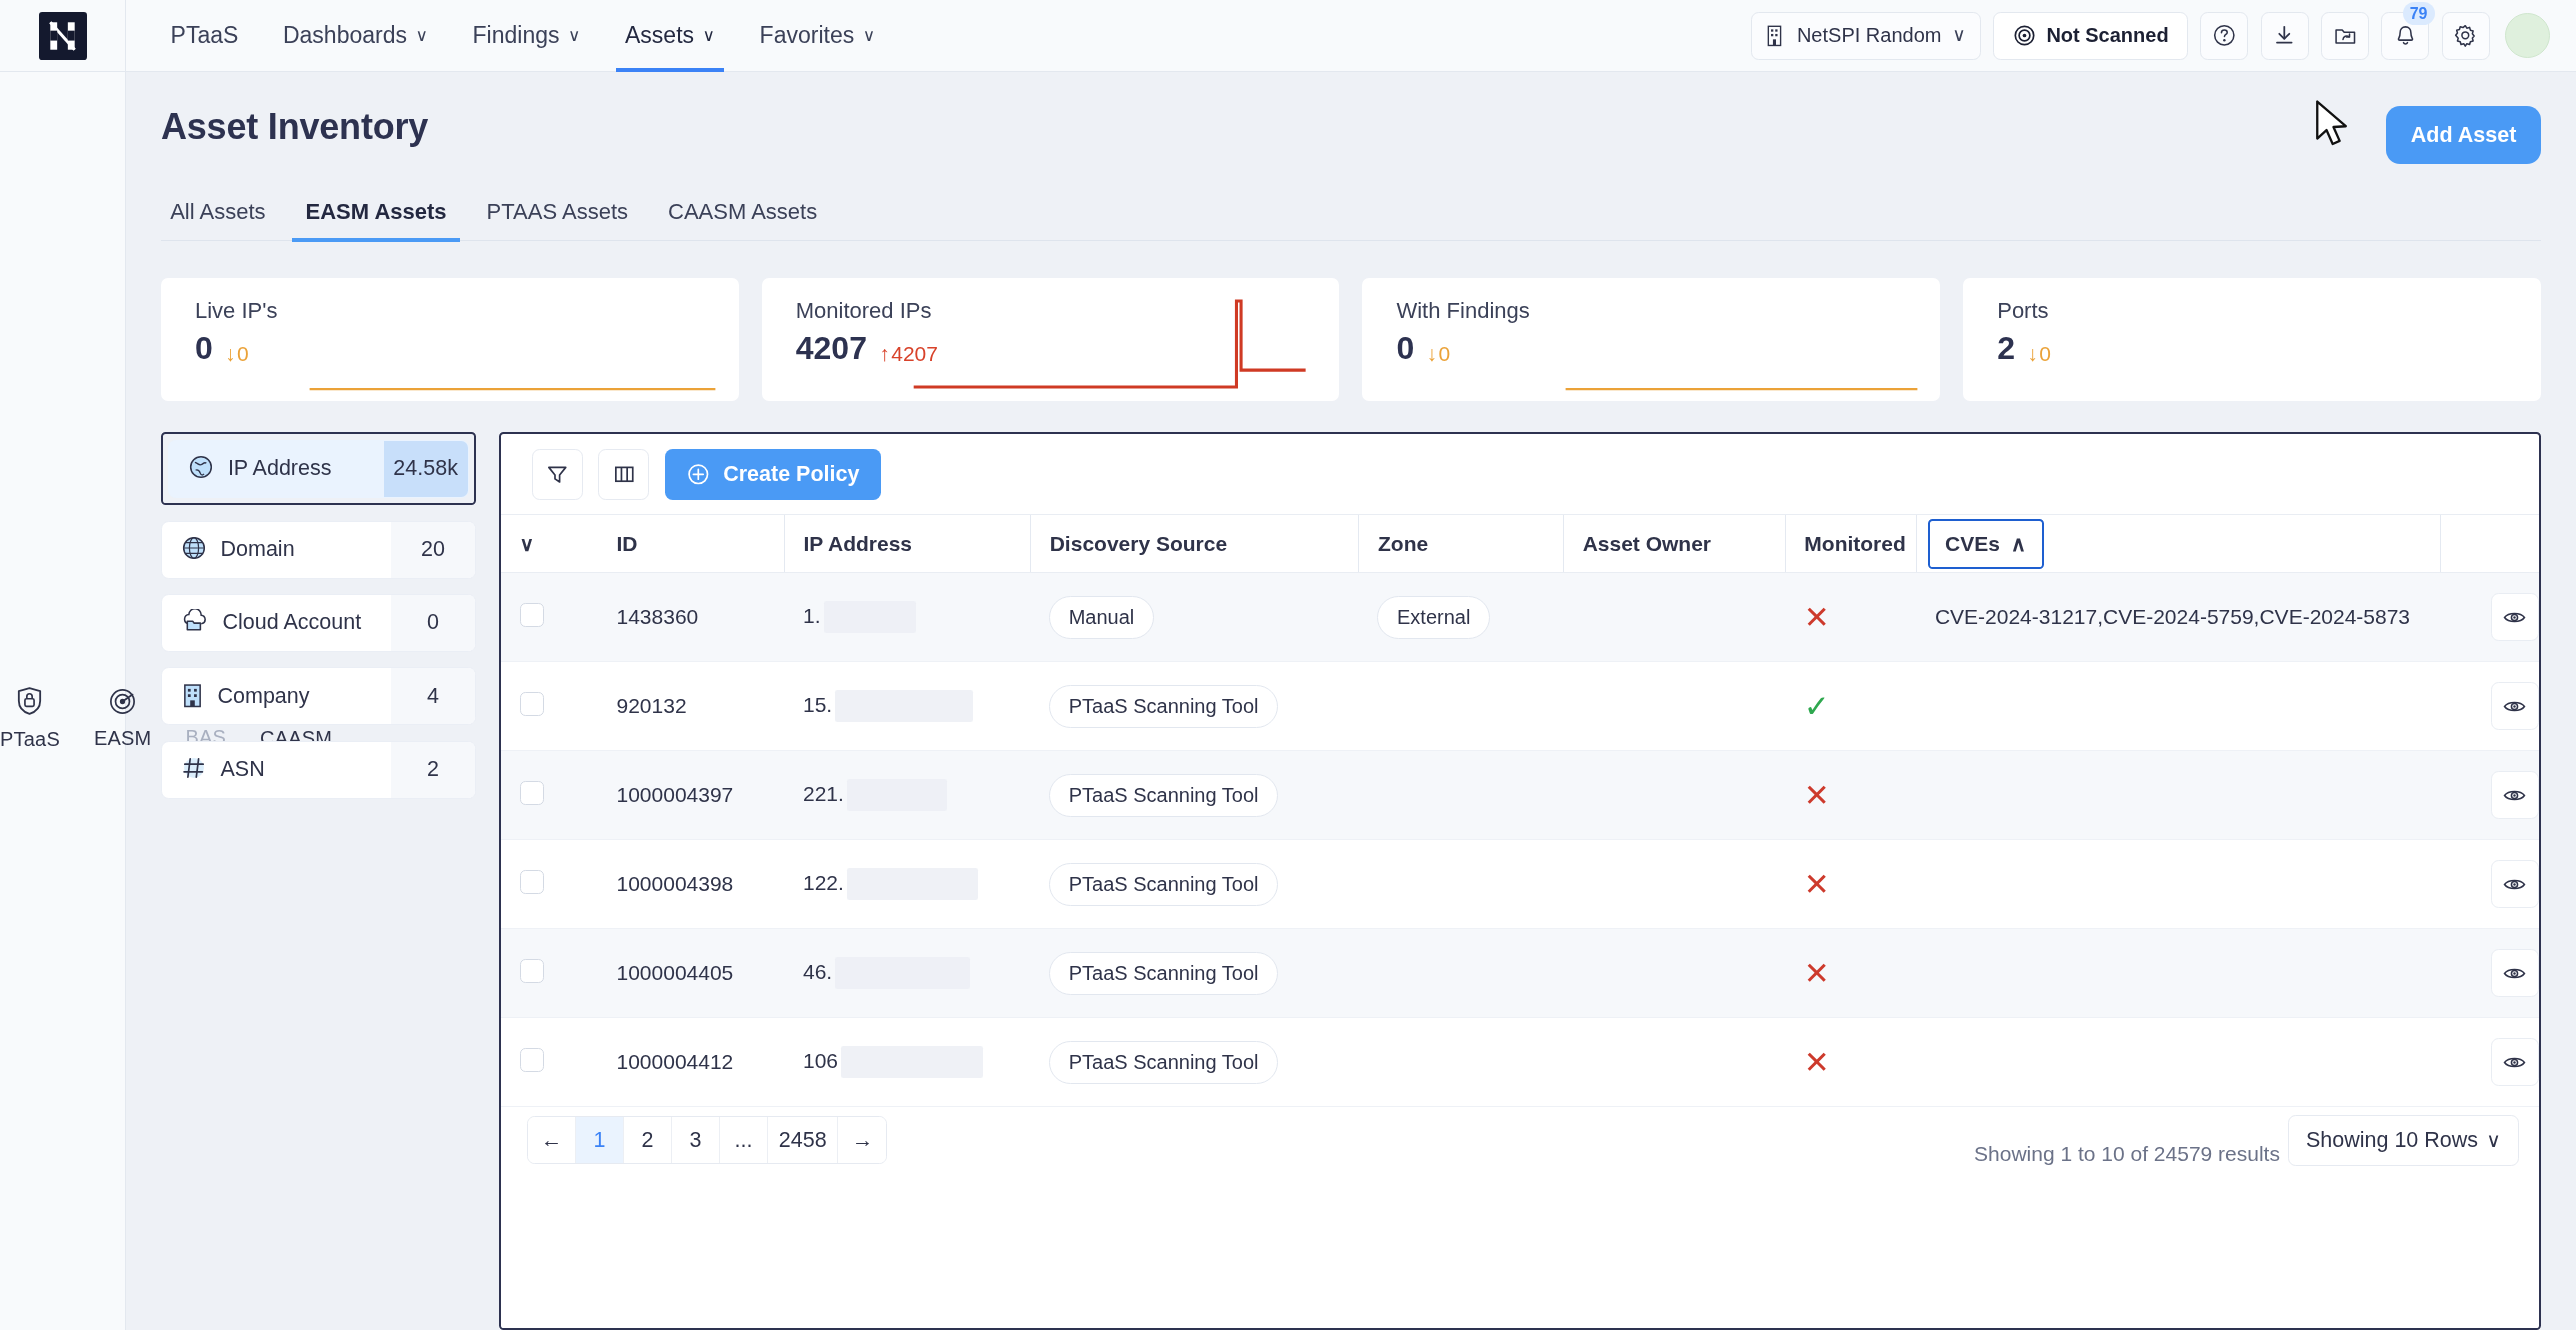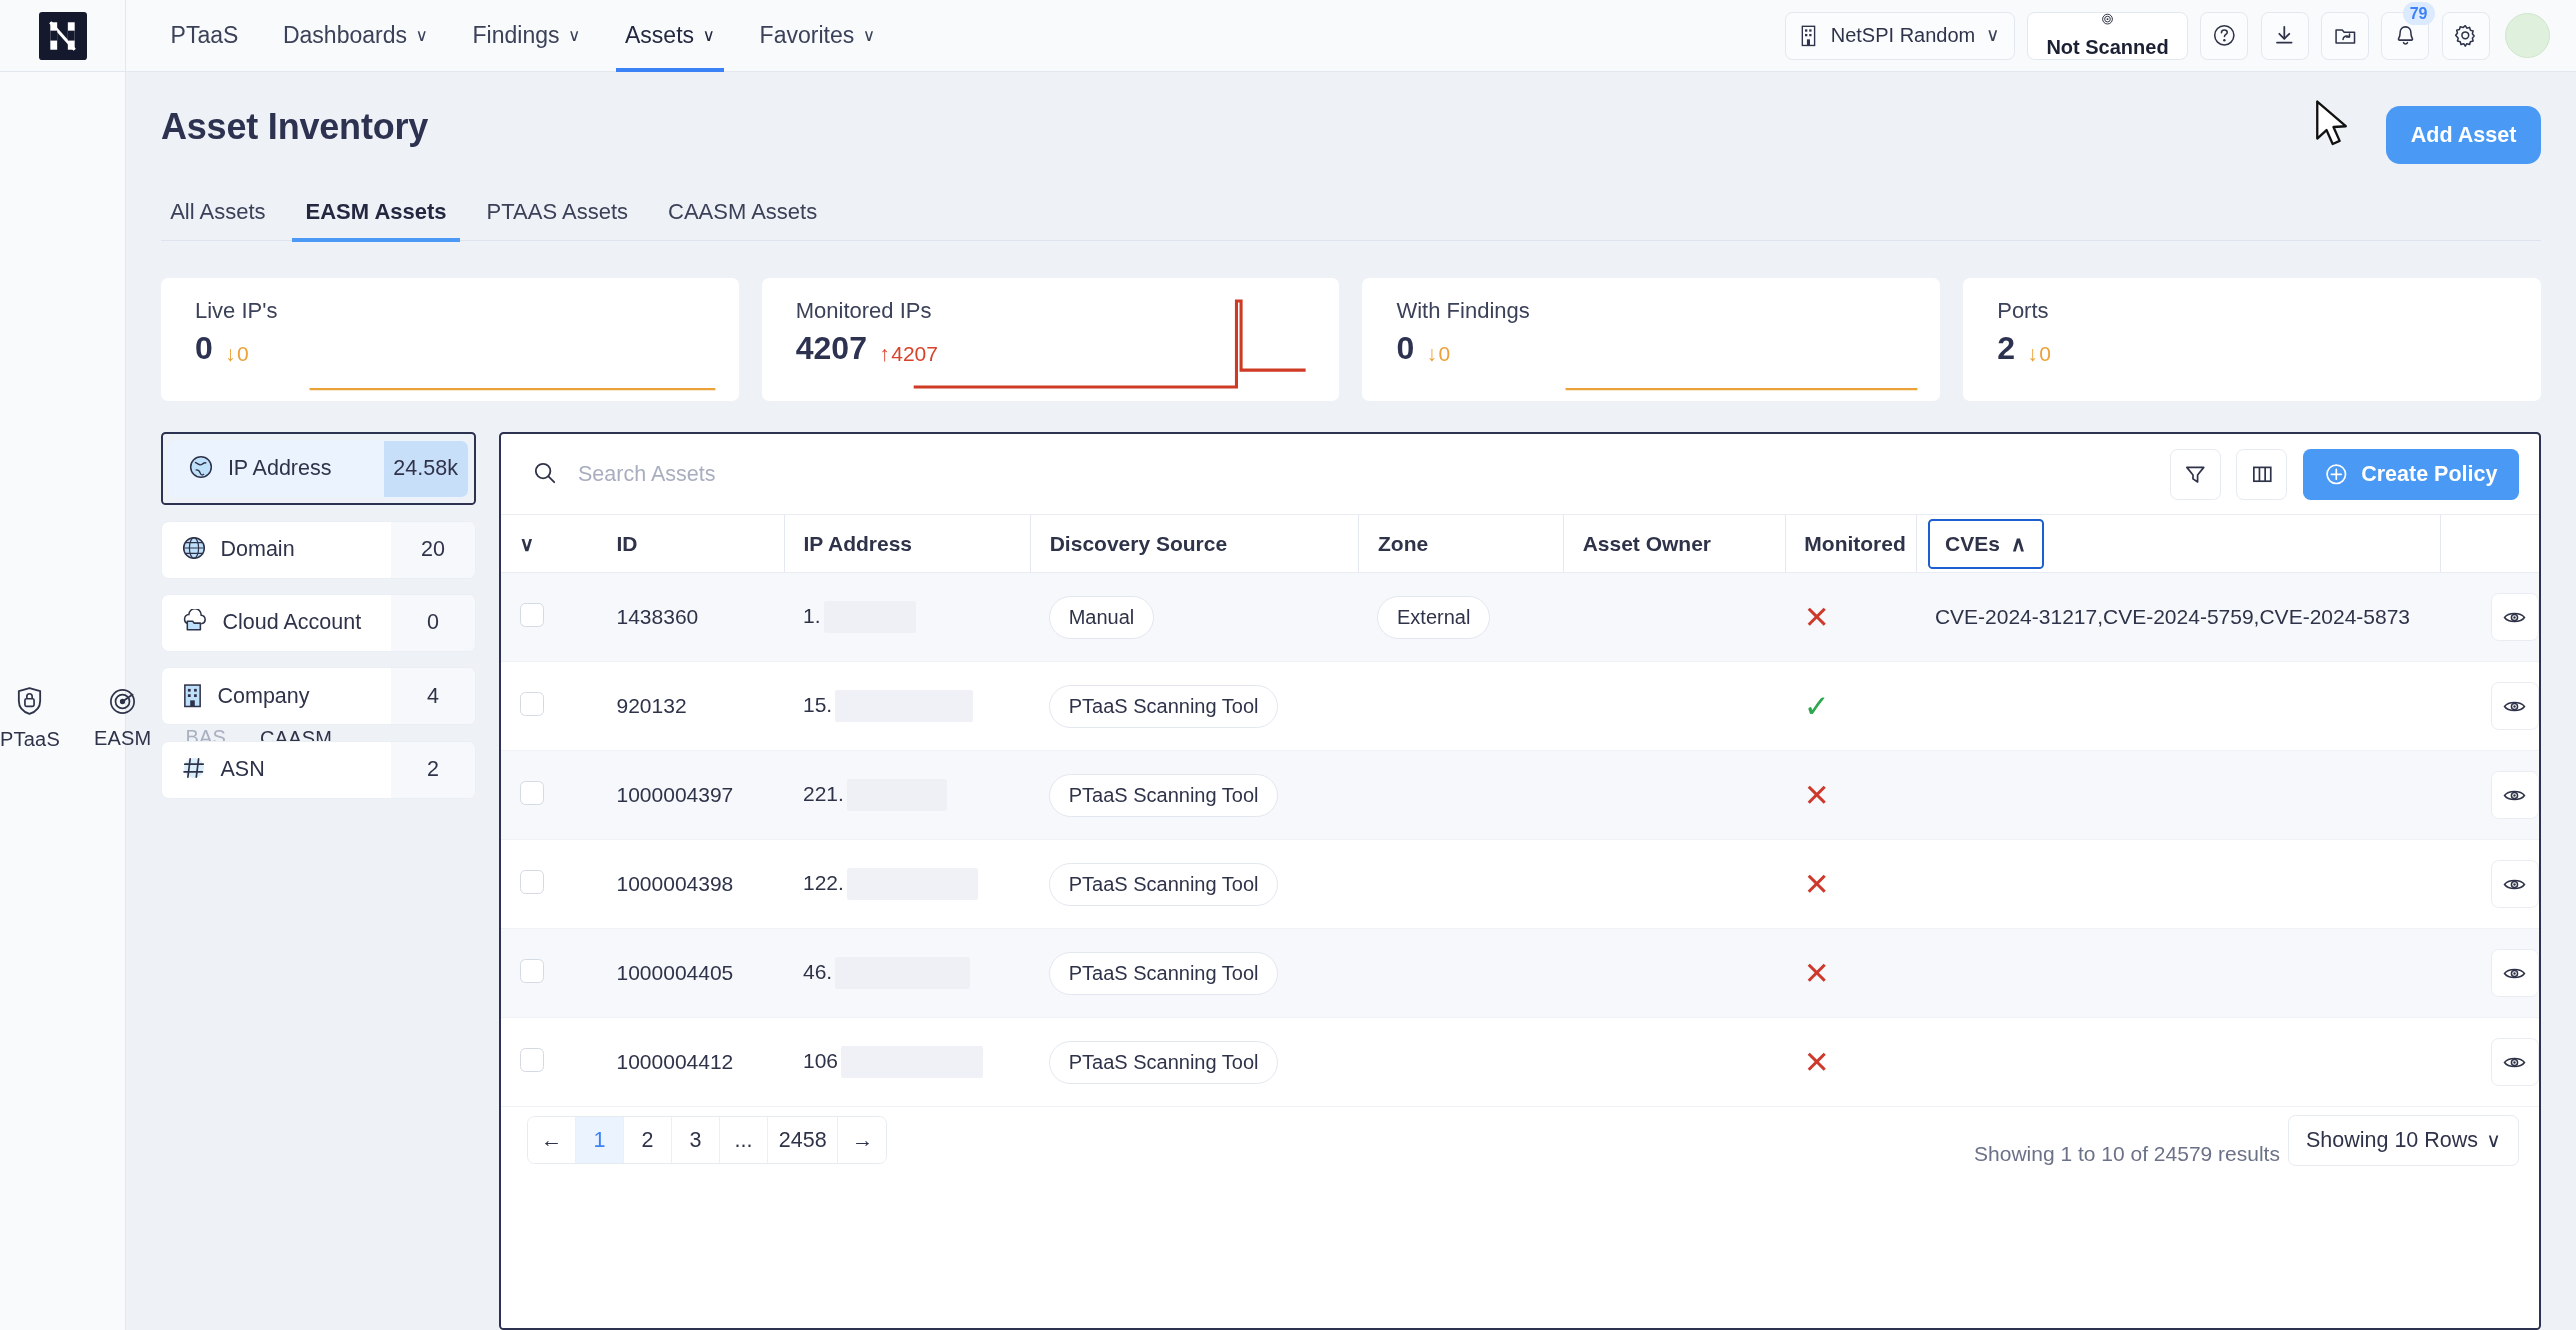--- a/index.html
+++ b/index.html
@@ -40,21 +40,21 @@
 
   .topright { margin-left: auto; display: flex; align-items: center; gap: 12.3px; padding-right: 26px; }
   .org-select {
     height: 48px; min-width: 198px; background: #fbfcfe; border: 0.8px solid #e3e8ef; border-radius: 7.7px;
     display: flex; align-items: center; gap: 10.8px; padding: 0 14px; font-size: 20px; cursor: pointer;
   }
   .org-select .chev { margin-left: auto; font-size: 18.5px; color:#3b4158; }
   .scan-pill {
     height: 48px; background: #ffffff; border: 0.8px solid #e3e8ef; border-radius: 7.7px;
     display: flex; align-items: center; gap: 10.8px; padding: 0 18.5px; font-size: 20px; font-weight: 600;
-    cursor: pointer; color:#1c2033;flex-direction:column;
+    cursor: pointer; color:#1c2033;
   }
   .icon-btn {
     width: 48px; height: 48px; background: #fbfcfe; border: 0.8px solid #e3e8ef; border-radius: 7.7px;
     display: flex; align-items: center; justify-content: center; cursor: pointer; position: relative;
   }
   .badge {
     position: absolute; top: -10.8px; right: -6.2px; background: #dbeafe; color: #3b82f6;
     font-size: 16px; font-weight: 600; border-radius: 15.4px; padding: 0.8px 7px; line-height: 1.35;
   }
   .avatar {
@@ -509,29 +509,20 @@
               <span class="fname">ASN</span>
             </div>
             <div class="fcount">2</div>
           </div>
 
         </div>
 
         <div class="panel">
 
           <div class="panel-top">
-            <div class="search-wrap">
-              <span>
-                <svg width="26" height="26" viewBox="0 0 34 34">
-                  <circle cx="14.5" cy="14.5" r="9.5" fill="none" stroke="#2f3349" stroke-width="2.4"></circle>
-                  <path d="M21.5 21.5 L29 29" stroke="#2f3349" stroke-width="2.4" stroke-linecap="round"></path>
-                </svg>
-              </span>
-              <input class="search-input" type="text" placeholder="Search Assets" style="">
-            </div>
 
             <div class="tool-btn">
               <svg width="24.6" height="24.6" viewBox="0 0 32 32">
                 <path d="M5 7 H27 L19 17 V26 L13 22 V17 Z" fill="none" stroke="#2f3349" stroke-width="2.2" stroke-linejoin="round"></path>
               </svg>
             </div>
 
             <div class="tool-btn">
               <svg width="24.6" height="24.6" viewBox="0 0 32 32">
                 <rect x="5" y="7" width="22" height="18" fill="none" stroke="#2f3349" stroke-width="2.2"></rect>

